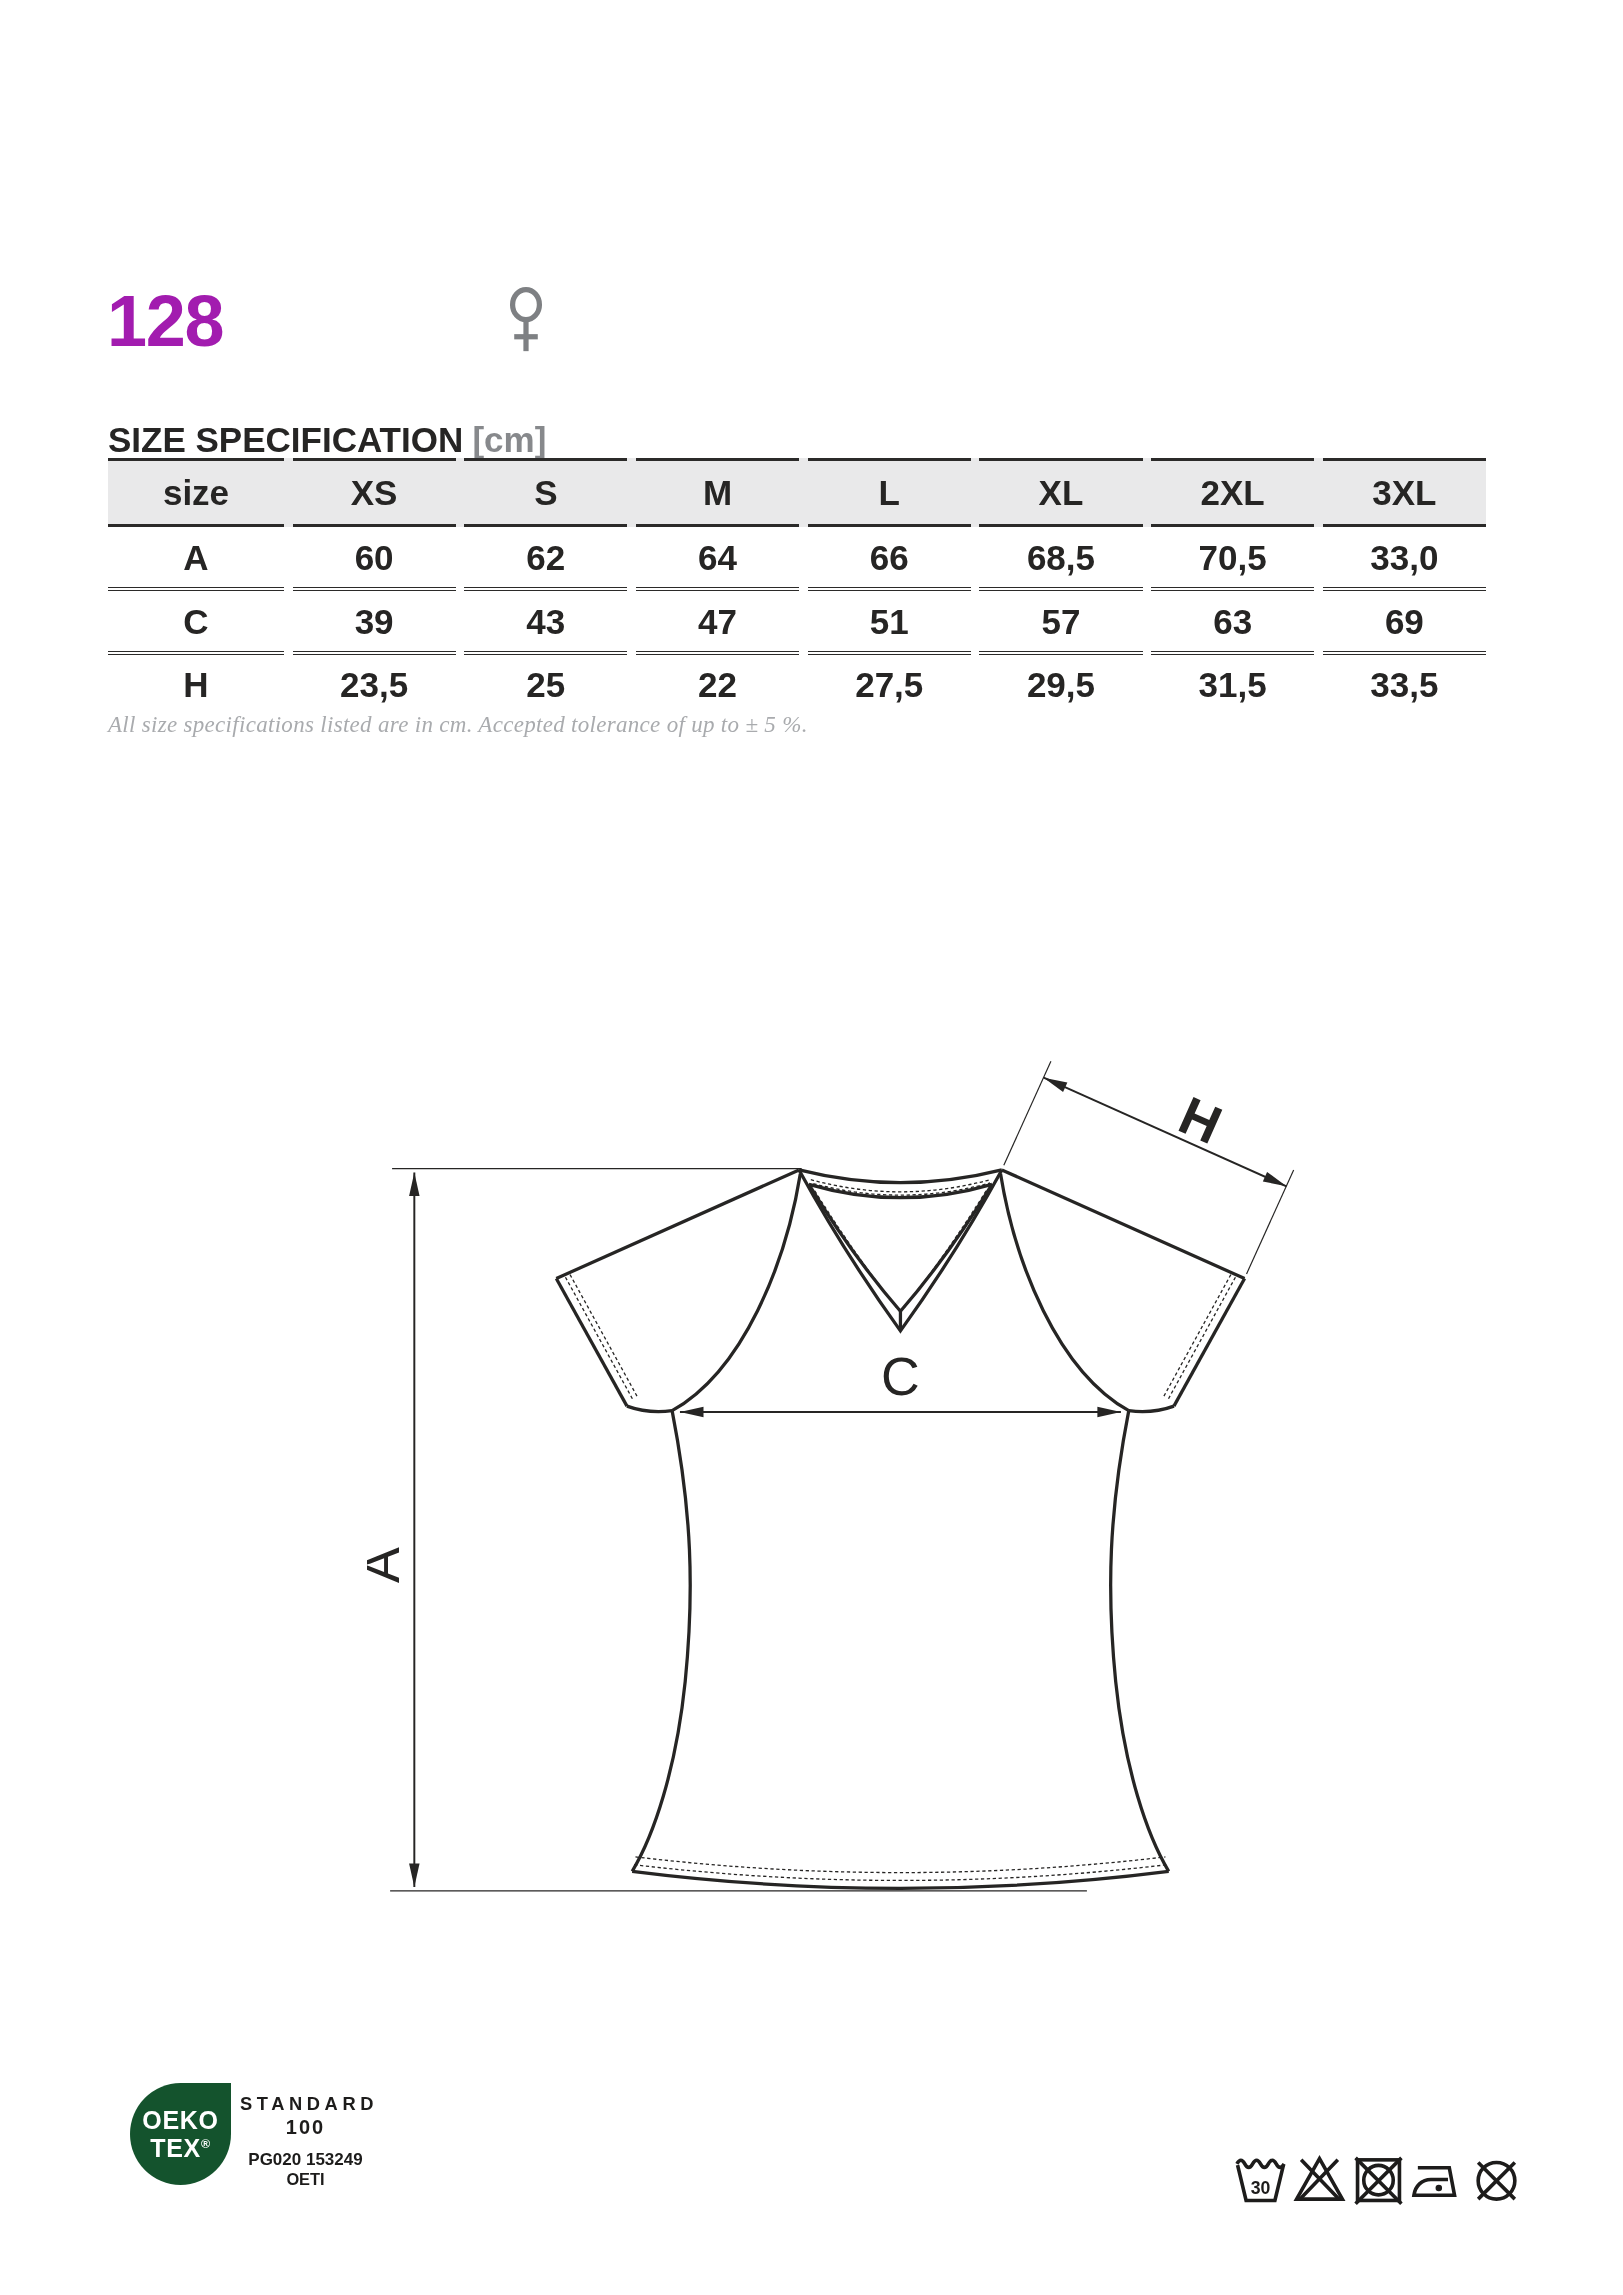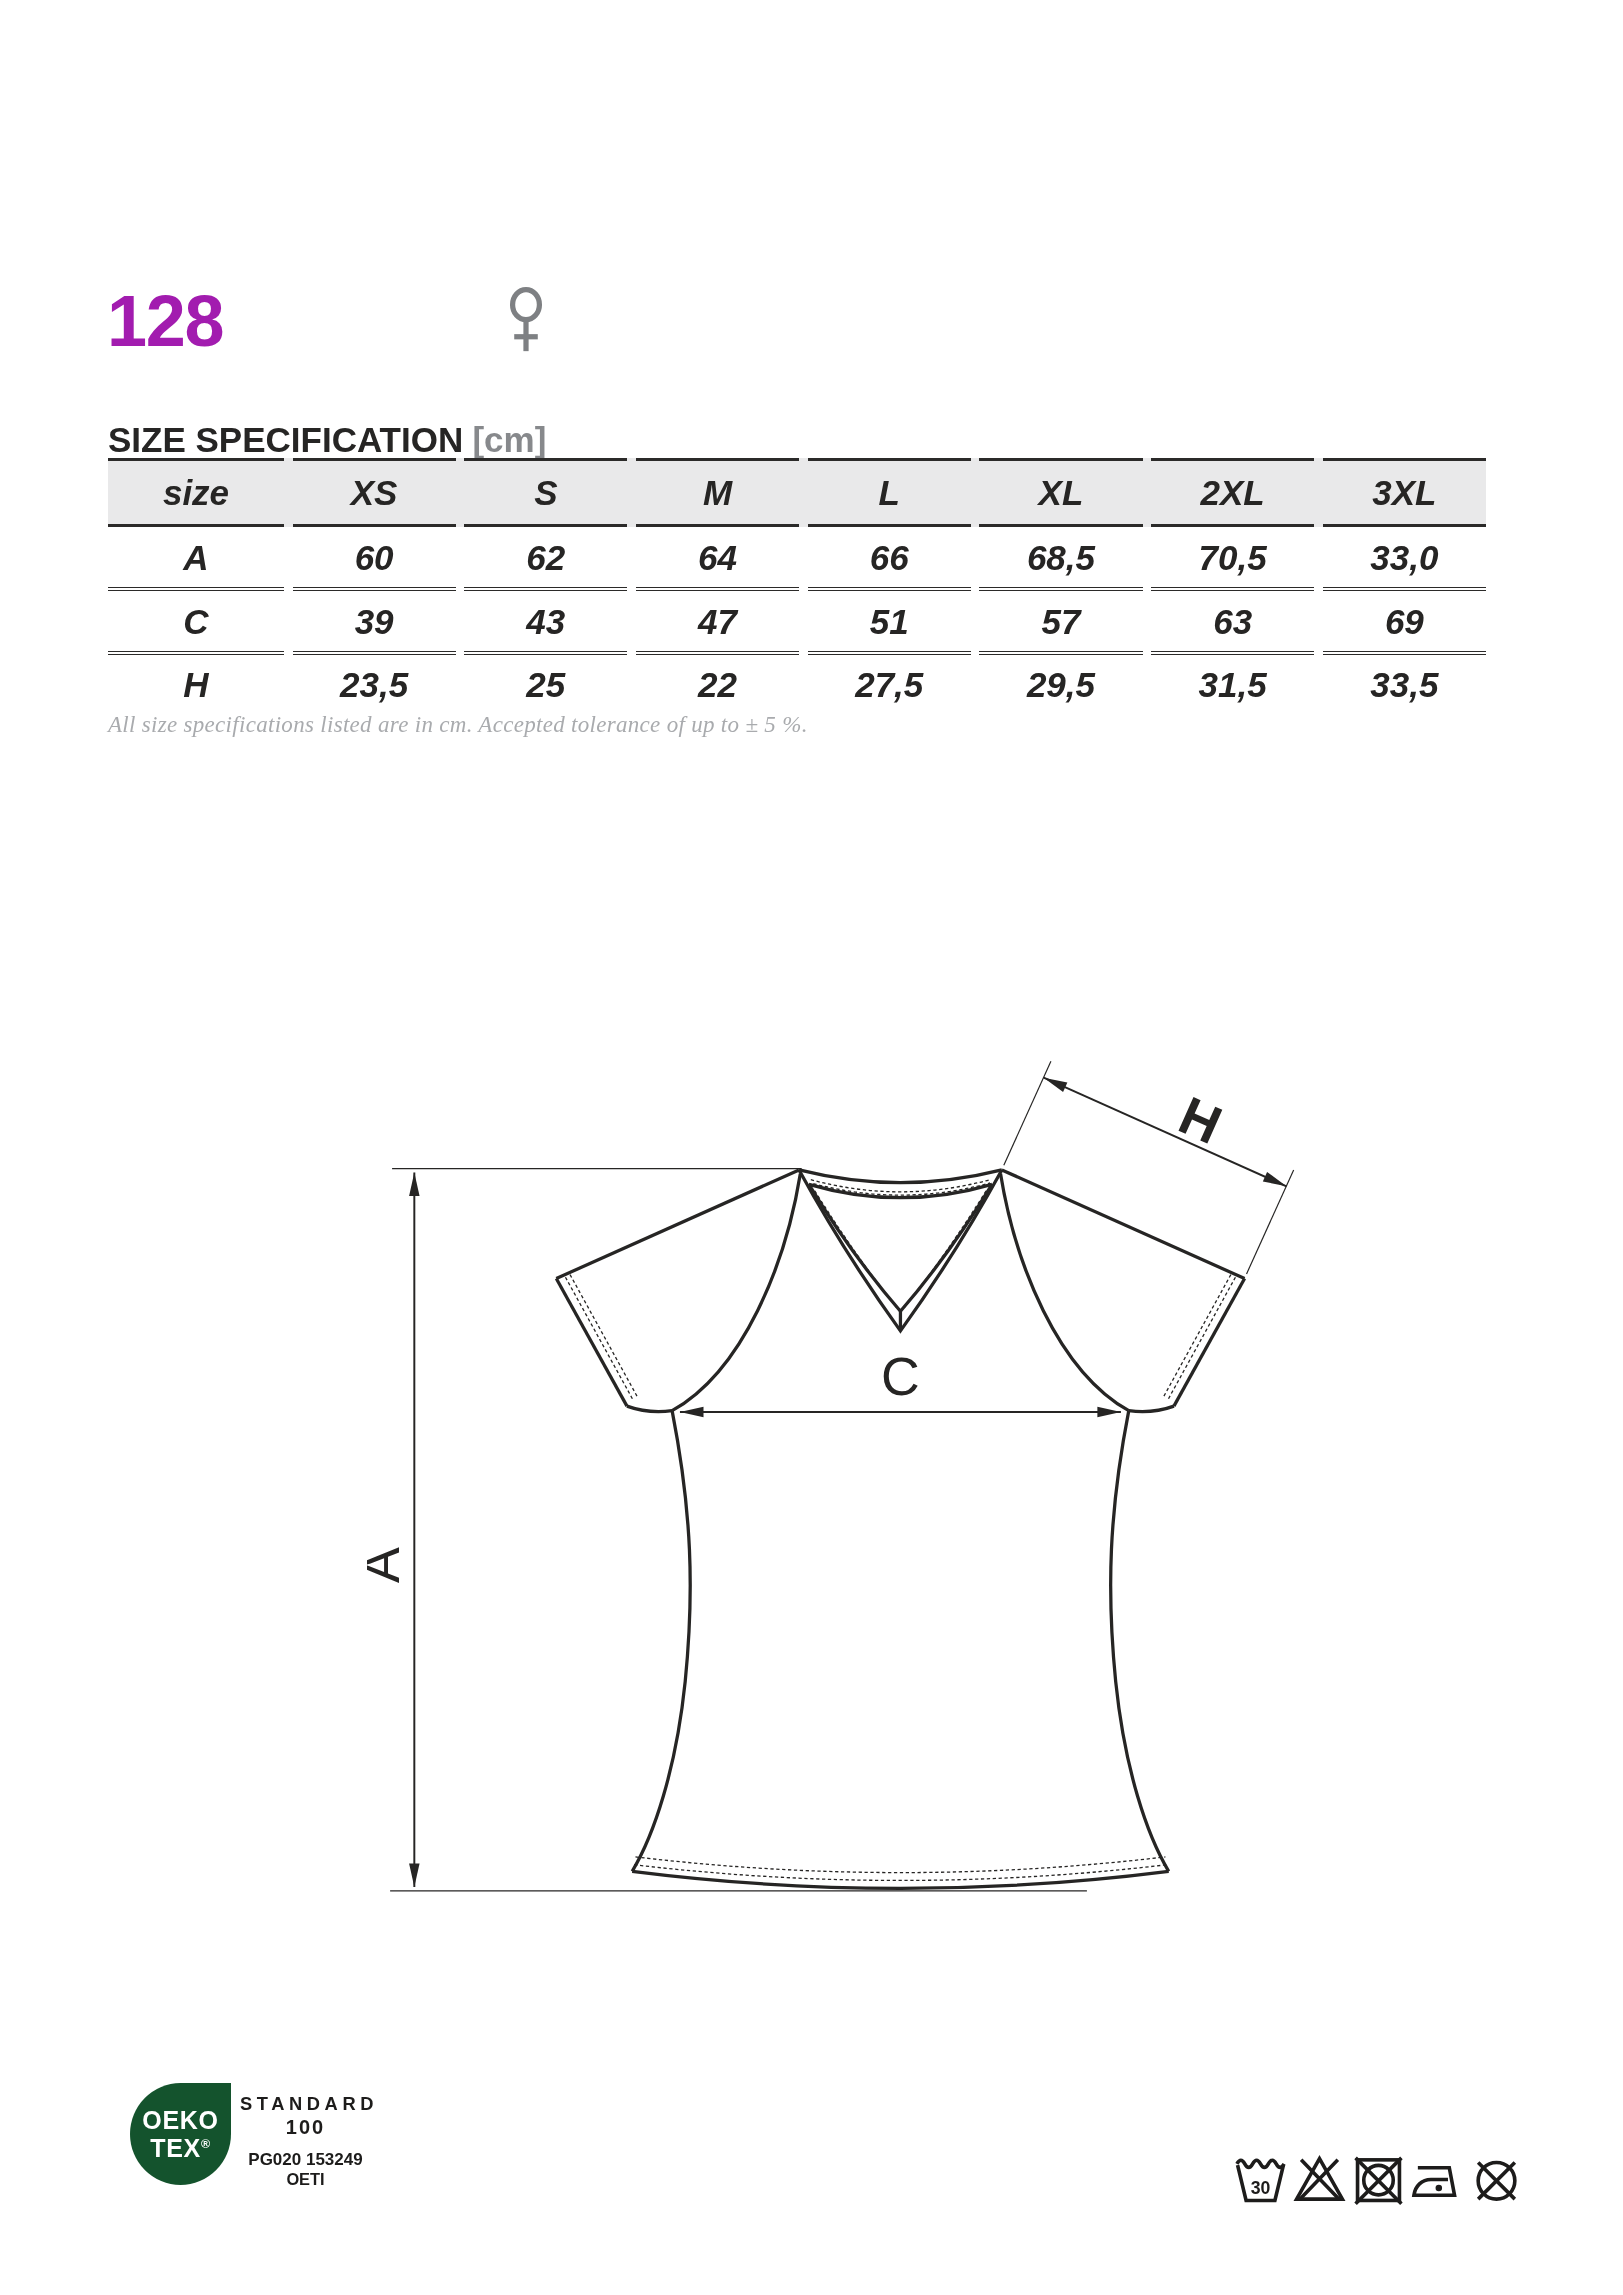--- a/index.html
+++ b/index.html
@@ -14,21 +14,21 @@
   .product-code { left:107px; top:280px; font-size:72px; font-weight:bold; color:#a21caf; letter-spacing:-1.3px; }
   .gender-svg { left:503px; top:287px; }
 
   
   .section-title { left:108px; top:412px; font-size:35px; font-weight:bold; color:#262524; letter-spacing:0px; white-space:nowrap;margin-top:8px; }
   .section-title .unit { color:#87898c; font-weight:bold; margin-left:9.2px; }
 
   
   .size-table { left:108px; top:458px; width:1378px; }
   .t-row { display:grid; grid-template-columns:176px repeat(7,1fr); column-gap:8.5px; position:relative; }
-  .t-row > div { text-align:center; font-size:35px; font-weight:bold; color:#262524;font-style:italic; }
+  .t-row > div { text-align:center; font-size:35px; font-weight:bold; color:#262524; }
   .t-head::before { content:""; position:absolute; left:0; right:0; top:0; bottom:0; background:#e9e9ea; z-index:0; }
   .t-head > div { position:relative; z-index:1; border-top:3.3px solid #2b2a29; border-bottom:3.3px solid #2b2a29; padding:12.4px 0 11px; }
   .t-body > div { padding:10.5px 0 9.2px; }
   .t-body.sep > div { border-bottom:4.6px double #2b2a29; }
   .table-note { left:108px; top:712px; font-size:23px; font-style:italic; color:#a9abae; letter-spacing:0.3px;font-family:Liberation Serif, serif; }
 
   
   .diagram { left:367px; top:1060px; }
   .diagram .outline { stroke:#262524; fill:none; stroke-width:5; }
   .diagram .thin   { stroke:#262524; fill:none; stroke-width:1.8; }

